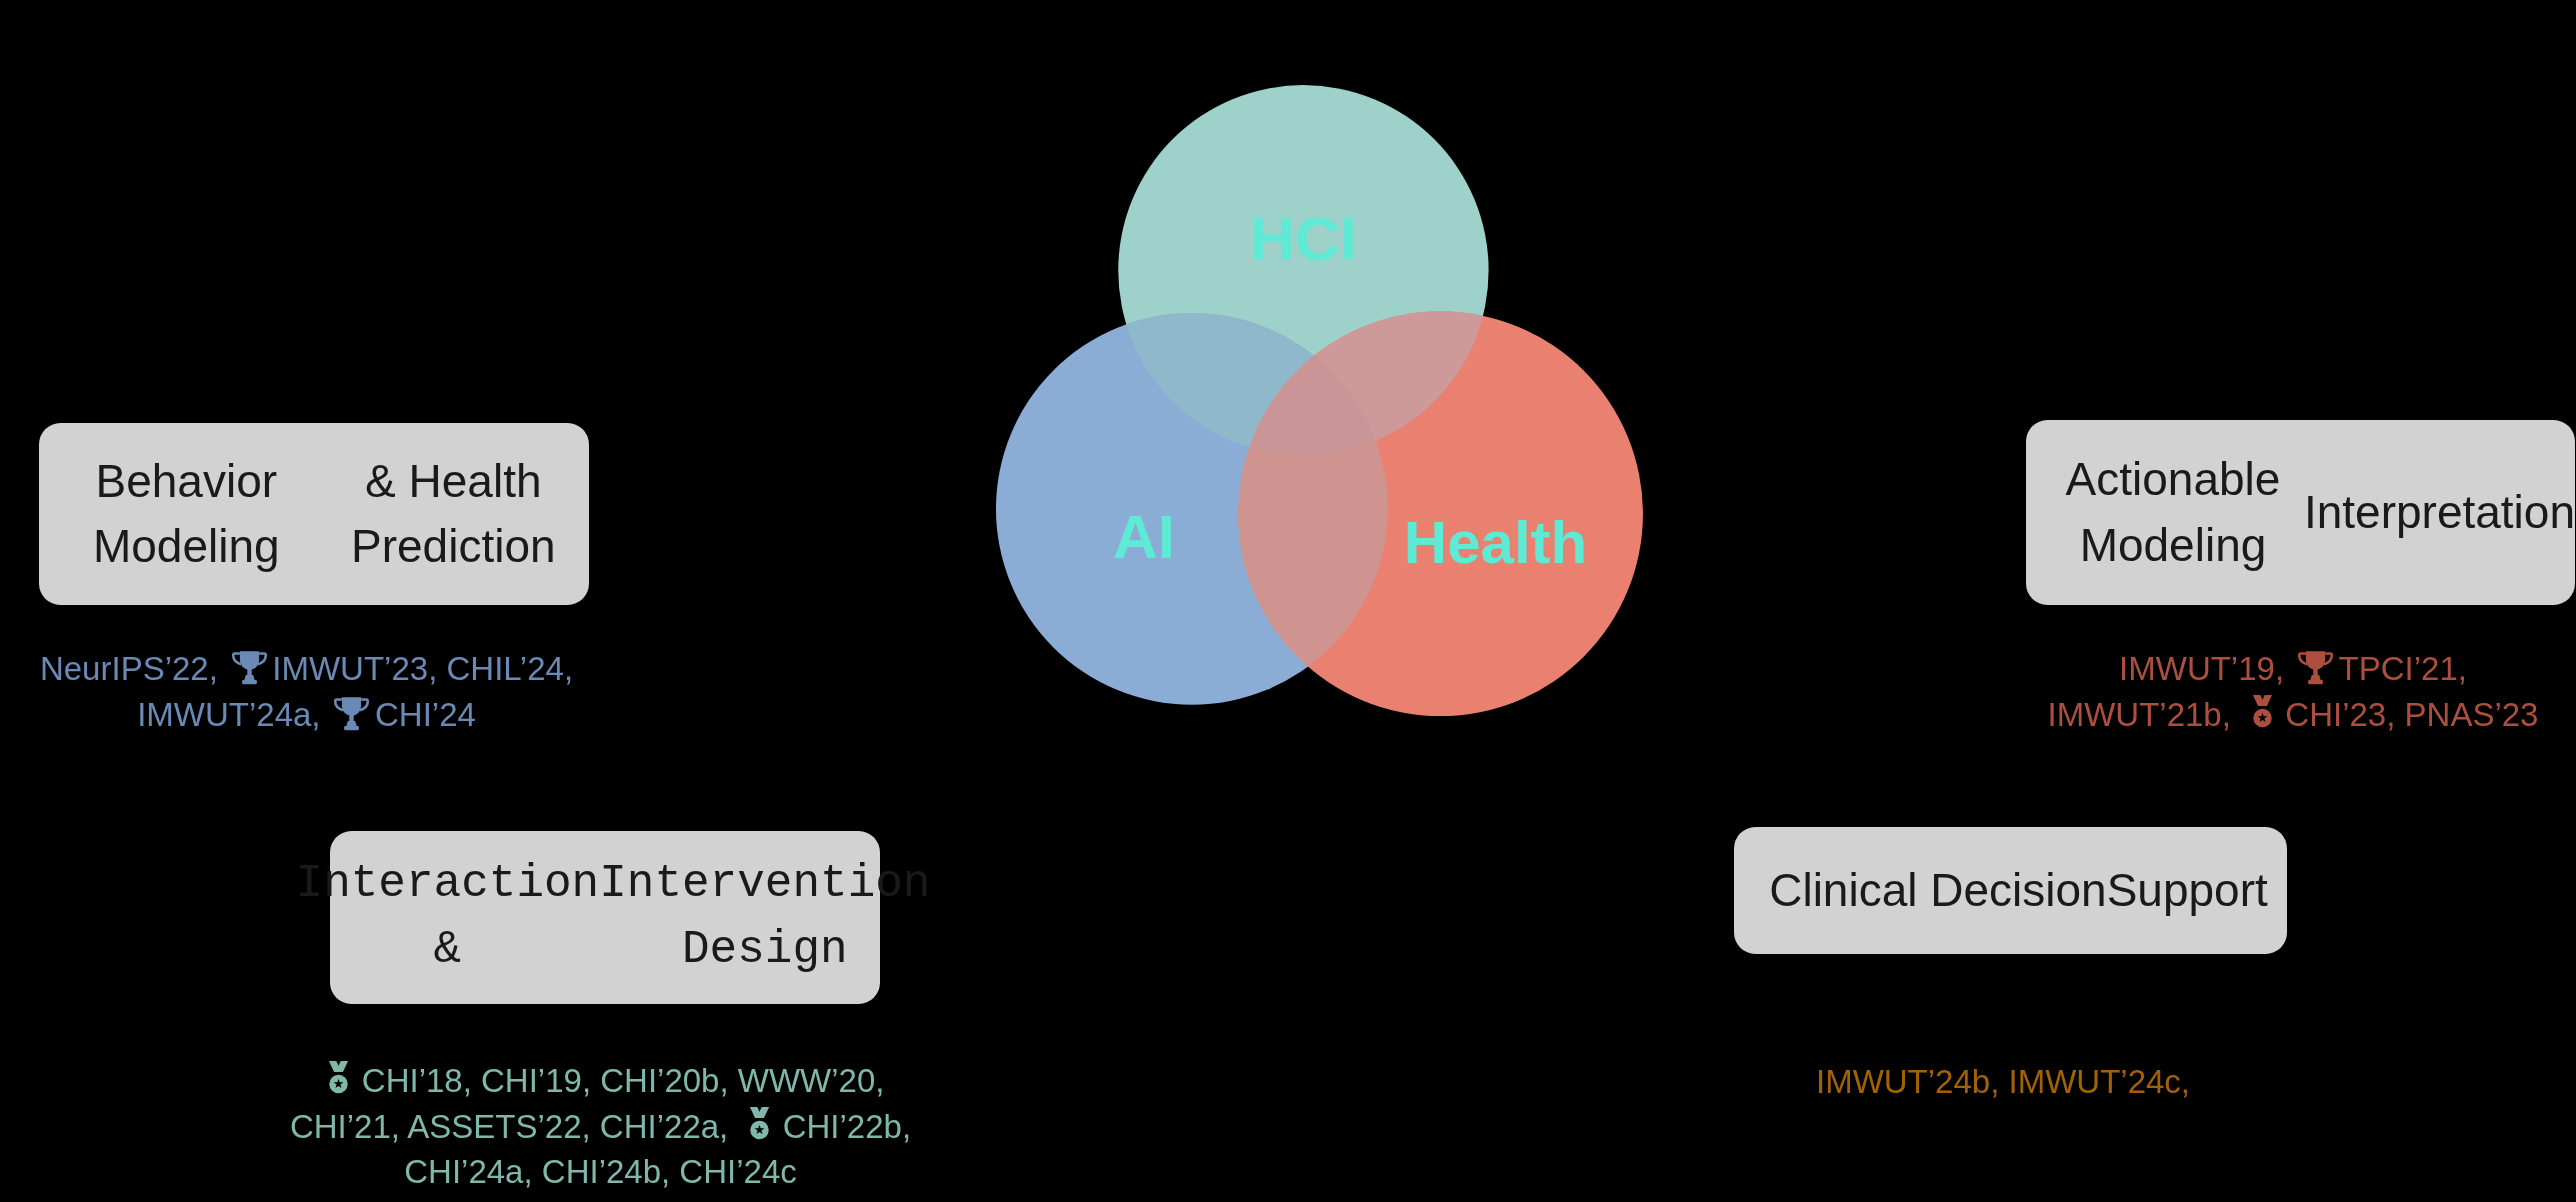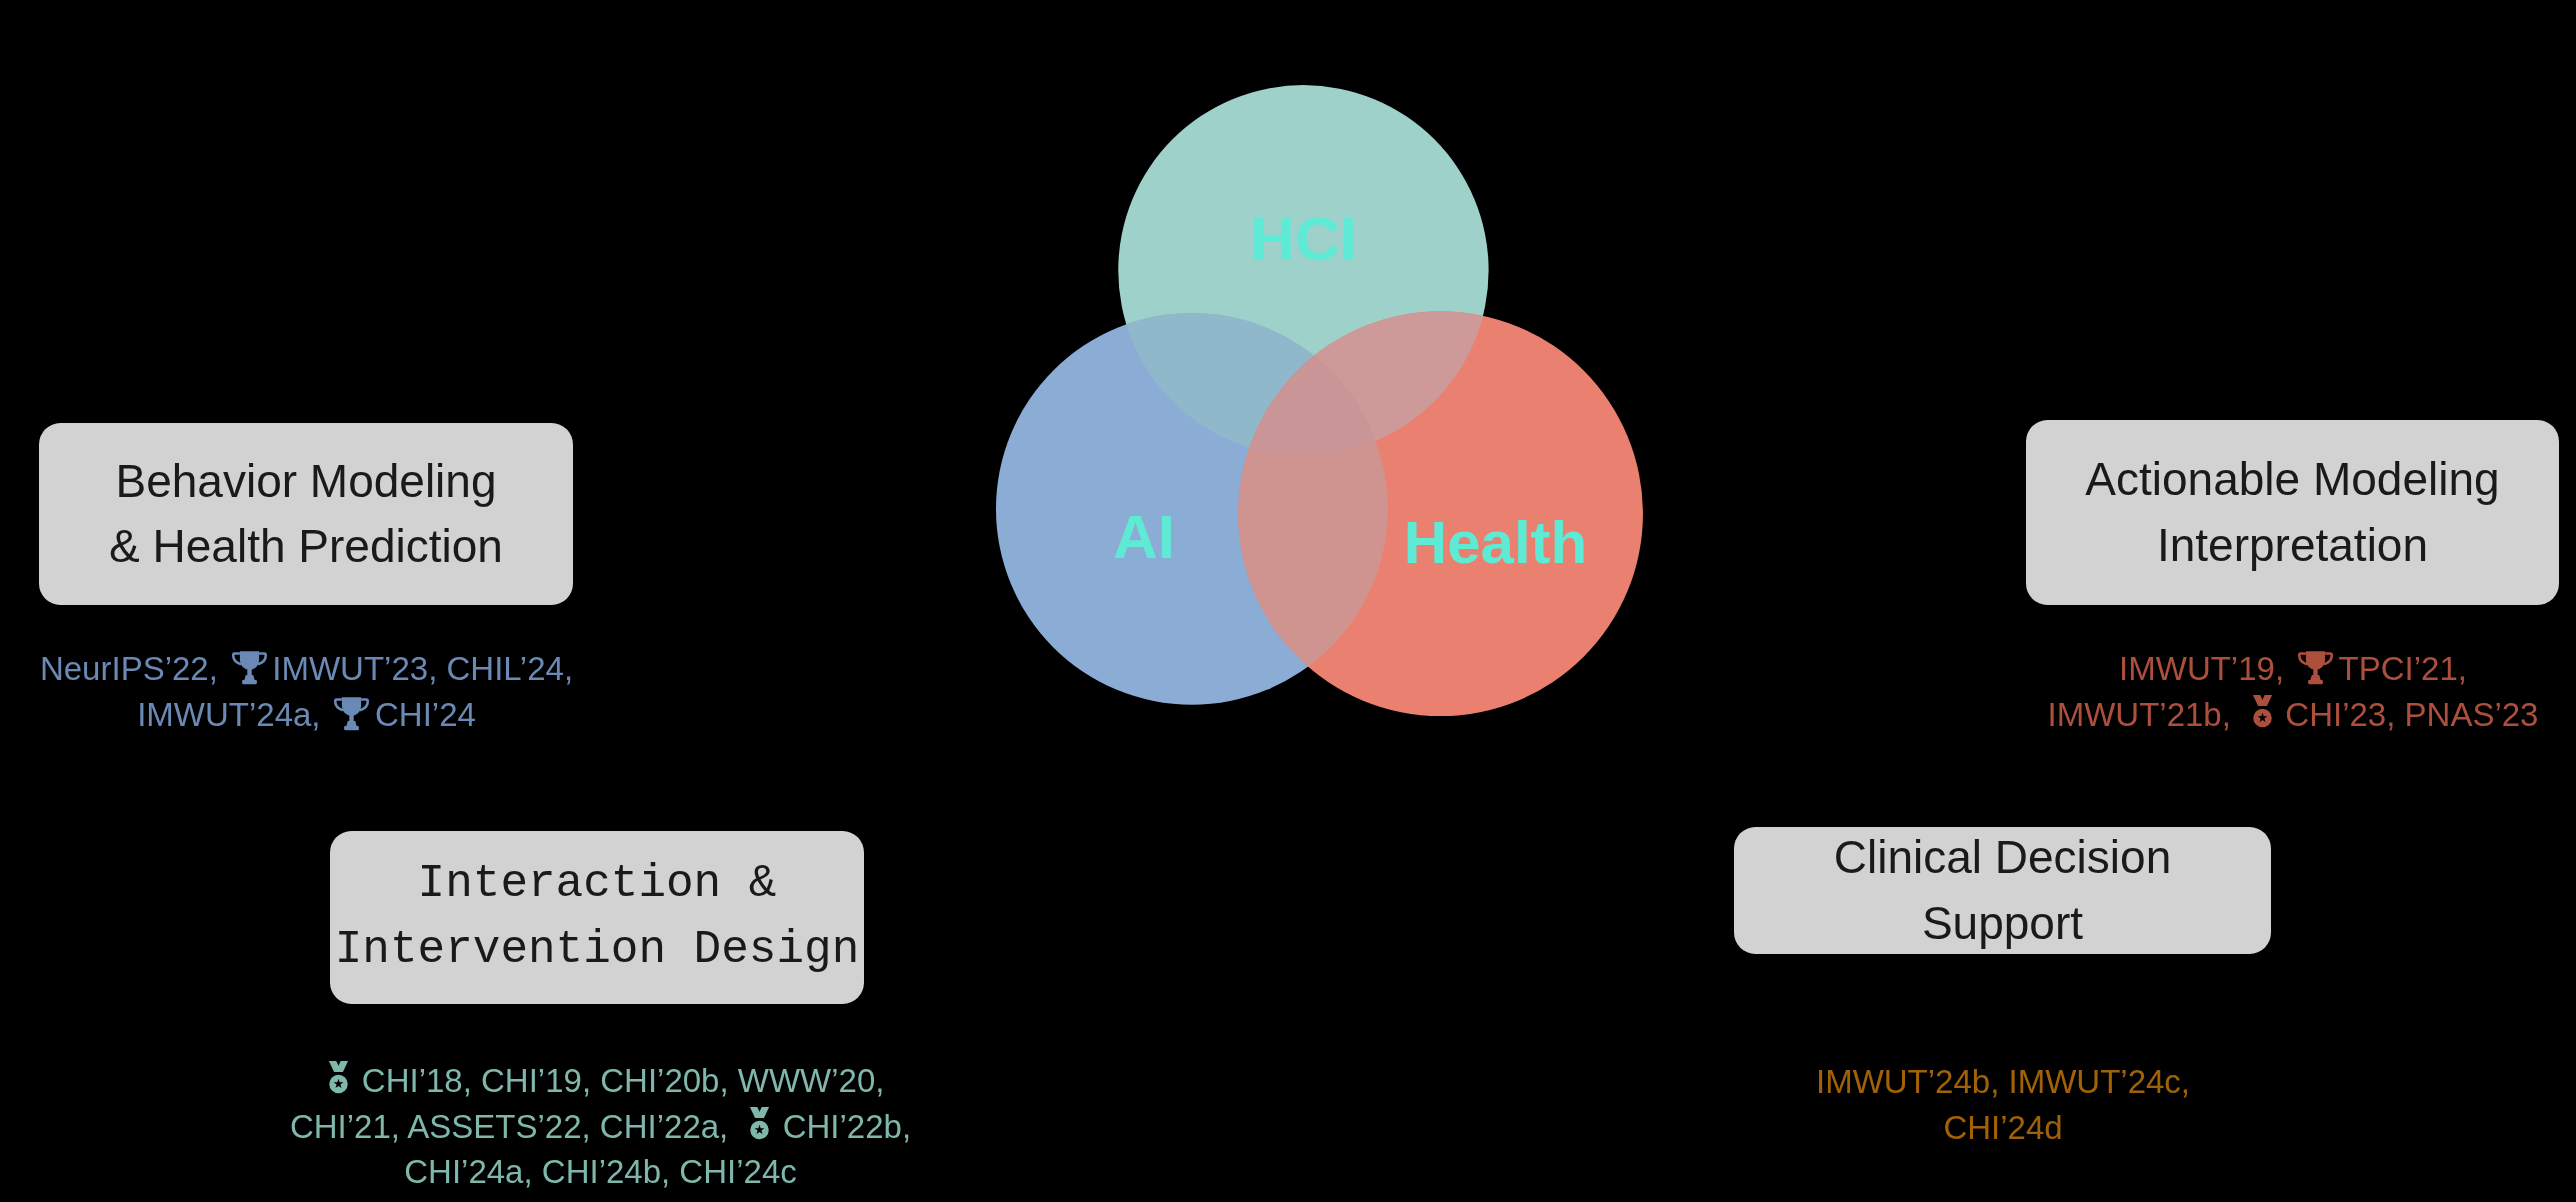--- a/index.html
+++ b/index.html
@@ -19,24 +19,25 @@
     display:flex;align-items:center;justify-content:center;
   }
   .vlabel.hci{left:1185px;top:201px;width:237px;height:74px;font-size:62px;}
   .vlabel.ai{left:1055px;top:502px;width:178px;height:69px;font-size:62px;}
   .vlabel.health{left:1341px;top:508px;width:309px;height:69px;font-size:60px;}
 
   .box{
     position:absolute;
     background:#d2d2d2;
     border-radius:21.4px;
-    display:flex;flex-direction:column;align-items:center;justify-content:center;
+    display:flex;flex-direction:row;align-items:center;justify-content:center;
     color:#1a1a1a;
     font-size:46px;line-height:1.42;
     text-align:center;
+    padding-left:16px;
   }
   .box1{left:39px;top:423px;width:534px;height:182px;}
   .box2{left:330px;top:831px;width:534px;height:173px;font-family:Liberation Mono, monospace;}
   .box3{left:2026px;top:420px;width:533px;height:185px;}
   .box4{left:1734px;top:827px;width:537px;height:127px;}
 
   .pubs{
     position:absolute;
     font-size:33px;line-height:1.38;
     text-align:center;
@@ -166,17 +167,14 @@
     <span>IMWUT’21b, </span><svg class="ic" viewBox="0 0 62 62" width="37" height="37">
         <use href="#icon-medal"></use>
       </svg><span>CHI’23, PNAS’23</span>
   </div>
 </div>
 
 <div class="pubs pubs4">
   <div class="pub-line">
     <span>IMWUT’24b, IMWUT’24c,</span>
   </div>
-  <div class="pub-line">
-    <span>CHI’24d</span>
-  </div>
 </div>
 
 
 </body></html>

